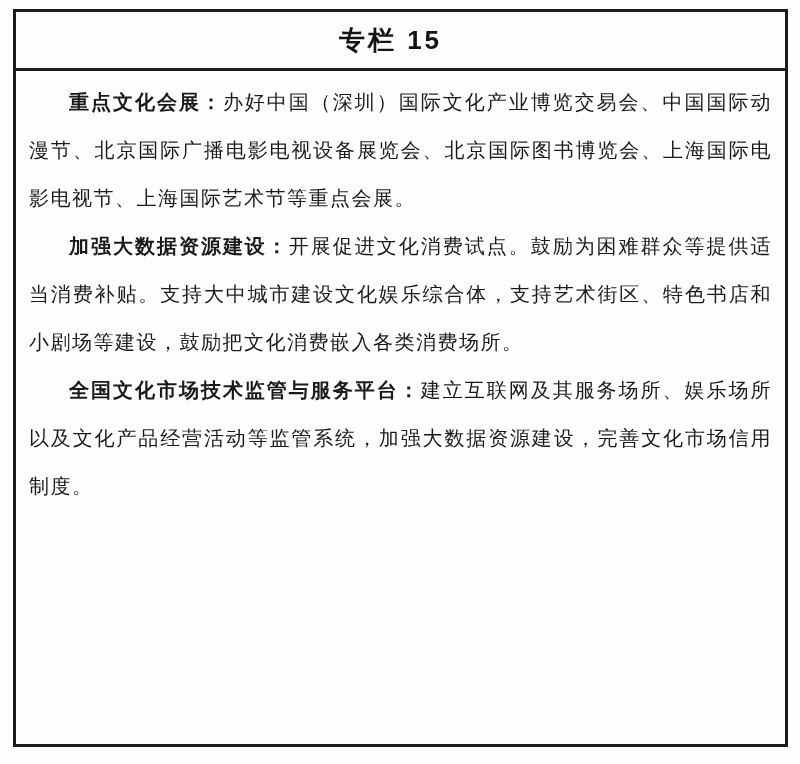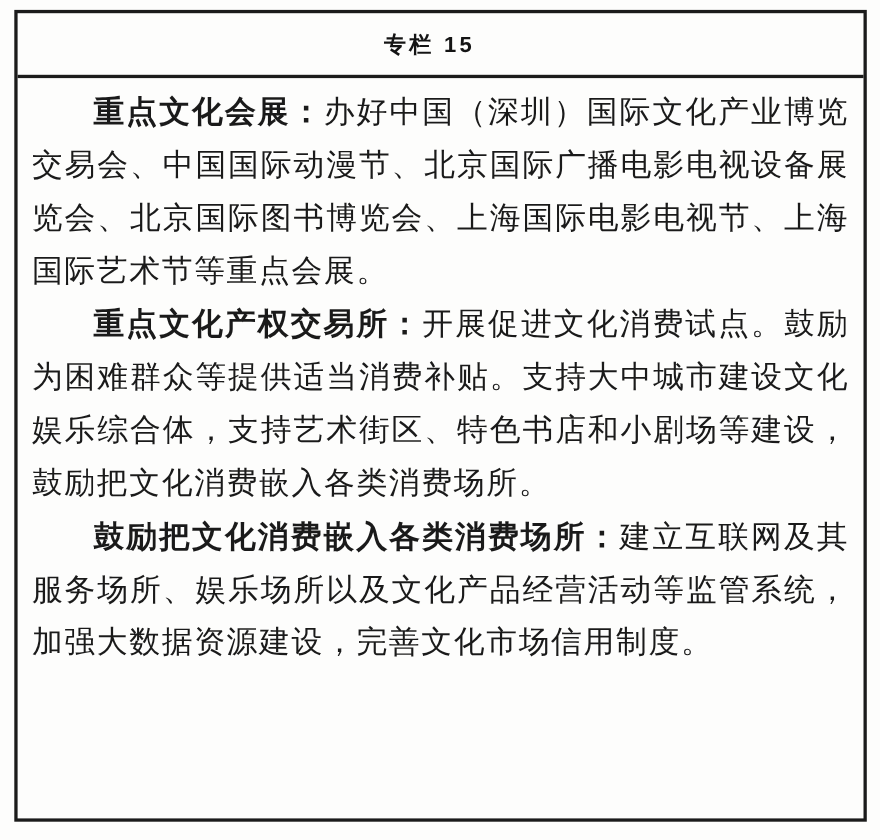--- a/index.html
+++ b/index.html
@@ -24,28 +24,28 @@
     background: #fdfdfc;
   }
   .panel-title {
     height: 56px;
     border-bottom: 3px solid #1b1b1b;
     display: flex;
     align-items: center;
     justify-content: center;
     font-family: "Liberation Sans", "DejaVu Sans", sans-serif;
     font-weight: 700;
-    font-size: 20px;
+    font-size: 26px;
     letter-spacing: 3px;
     color: #141414;
   }
   .panel-title .t-number { margin-right: 20px; }
   .panel-body {
     padding: 7px 13px 0 13px;
-    font-size: 28px;
+    font-size: 20px;
     line-height: 48px;
     letter-spacing: 1.5px;
     text-align: justify;
     text-justify: inter-ideograph;
     color: #1a1a1a;
   }
   .para {
     margin: 0;
     text-indent: 2em;
   }
@@ -62,19 +62,19 @@
   <div class="panel">
 
     <div class="panel-title">
       <span class="t-number">专栏 15</span>
     </div>
 
     <div class="panel-body">
       <p class="para"><span class="lead">重点文化会展：</span><span class="txt">办好中国（深圳）国际文化产业博览交易会、中国国际动漫节、北京国际广播电影电视设备展览会、北京国际图书博览会、上海国际电影电视节、上海国际艺术节等重点会展。</span></p>
 
 
-      <p class="para"><span class="lead">重点文化产权交易所：</span><span class="txt">开展促进文化消费试点。鼓励为困难群众等提供适当消费补贴。支持大中城市建设文化娱乐综合体，支持艺术街区、特色书店和小剧场等建设，鼓励把文化消费嵌入各类消费场所。</span></p>
+      <p class="para"><span class="lead">加强大数据资源建设：</span><span class="txt">开展促进文化消费试点。鼓励为困难群众等提供适当消费补贴。支持大中城市建设文化娱乐综合体，支持艺术街区、特色书店和小剧场等建设，鼓励把文化消费嵌入各类消费场所。</span></p>
 
-      <p class="para"><span class="lead">鼓励把文化消费嵌入各类消费场所：</span><span class="txt">建立互联网及其服务场所、娱乐场所以及文化产品经营活动等监管系统，加强大数据资源建设，完善文化市场信用制度。</span></p>
+      <p class="para"><span class="lead">全国文化市场技术监管与服务平台：</span><span class="txt">建立互联网及其服务场所、娱乐场所以及文化产品经营活动等监管系统，加强大数据资源建设，完善文化市场信用制度。</span></p>
     </div>
 
   </div>
 </div>
 
 </body></html>

